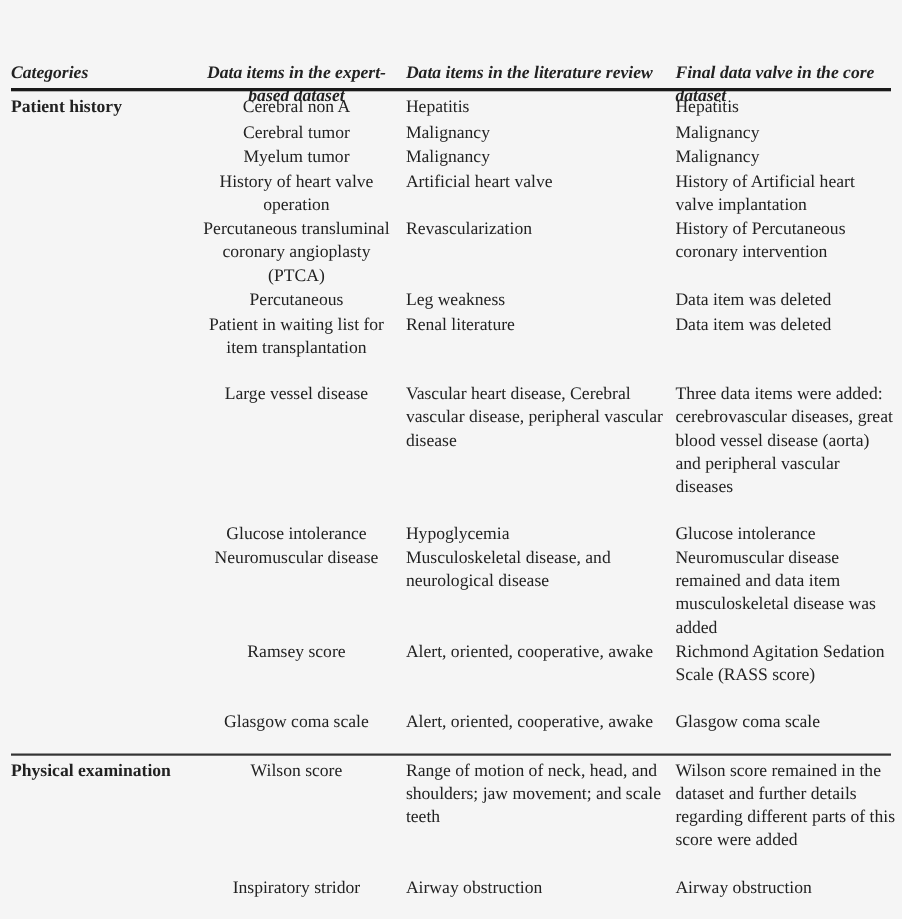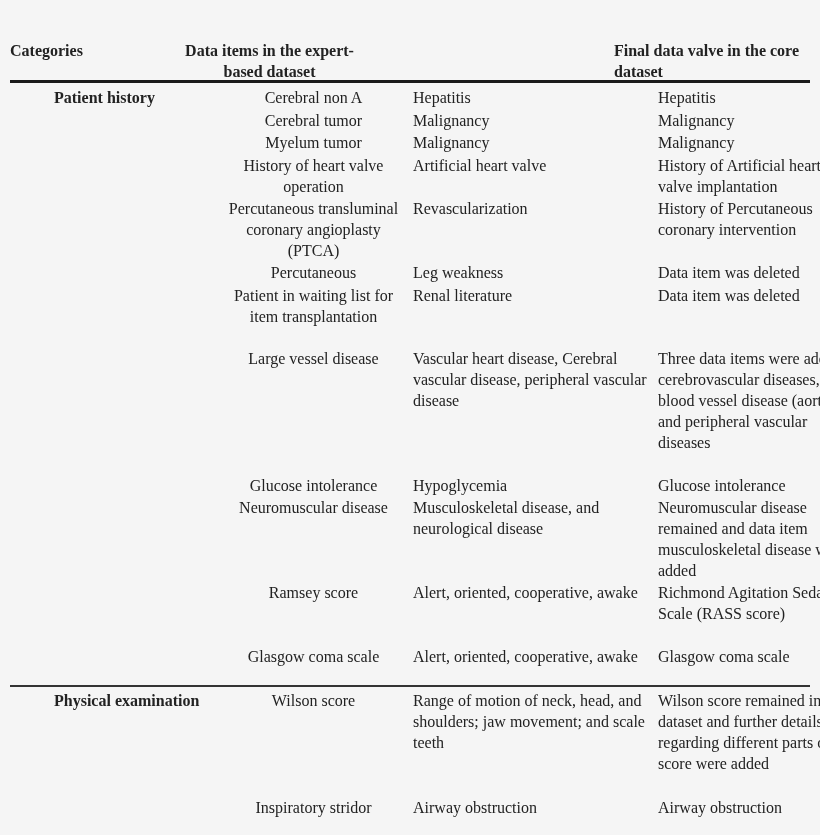--- a/index.html
+++ b/index.html
@@ -5,38 +5,39 @@
   html, body { margin: 0; padding: 0; }
   body {
     width: 820px; height: 835px; overflow: hidden;
     background: #f5f5f5; color: #222;
     font-family: "Liberation Serif", "DejaVu Serif", serif;
     font-size: 16px; line-height: 21px;
     position: relative;
   }
   .table { position: absolute; left: 0; top: 0; width: 820px; }
   .hdr { position: absolute; top: 40px; left: 0; width: 820px; height: 42px; font-weight: bold; }
-  .hdr .c { position: absolute; top: 0; }
+  .hdr .c { position: absolute; top: 16px; font-style: italic; }
   .rule-top { position: absolute; top: 80px; left: 10px; width: 800px; height: 3px; background: #1a1a1a; }
   .rule-mid { position: absolute; top: 685px; left: 10px; width: 800px; height: 2px; background: #333; }
   .c0 { left: 10px; width: 160px; }
   .c1 { left: 177px; width: 185px; text-align: center; }
   .c2 { left: 369px; width: 235px; }
   .c3 { left: 614px; width: 200px; }
   .row { position: absolute; left: 0; width: 820px; }
-  .row .c { position: absolute; top: 0; margin-left: 44px; }
+  .row .c { position: absolute; top: 0; }
   .cat { font-weight: bold; }
 </style>
 </head>
 <body>
 
 <div class="table">
   <div class="hdr">
     <div class="c c0">Categories</div>
     <div class="c c1">Data items in the expert-based dataset</div>
+    <div class="c c2">Data items in the literature review</div>
     <div class="c c3">Final data valve in the core dataset</div>
   </div>
   <div class="rule-top"></div>
 
   <div class="row" style="top:87px">
     <div class="c c0 cat">Patient history</div>
     <div class="c c1">Cerebral non A</div>
     <div class="c c2">Hepatitis</div>
     <div class="c c3">Hepatitis</div>
   </div>

